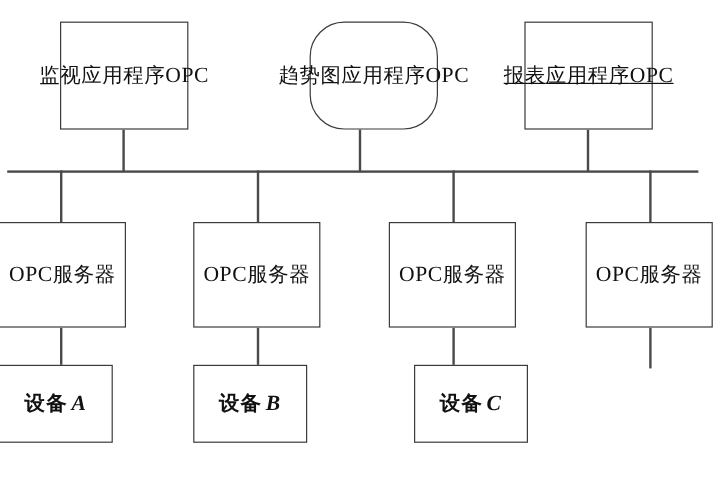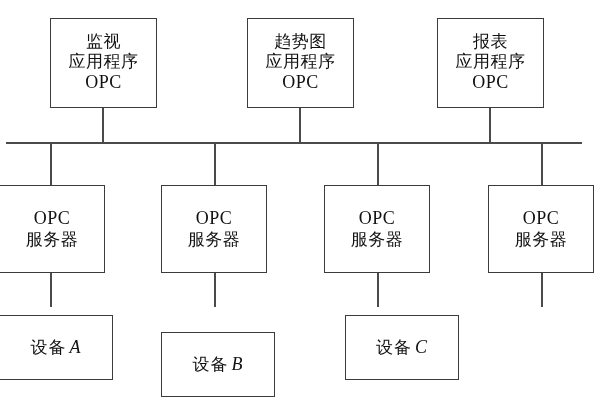--- a/index.html
+++ b/index.html
@@ -15,21 +15,21 @@
     background: #ffffff;
     overflow: hidden;
     font-family: "Liberation Serif", "DejaVu Serif", serif;
   }
   .node-box {
     position: absolute;
     box-sizing: border-box;
     border: 1.6px solid #3b3b3b;
     background: #ffffff;
     display: flex;
-    flex-direction: column;
+    flex-direction: row;
     align-items: center;
     justify-content: center;
     text-align: center;
     color: #111111;
     line-height: 1.18;
     z-index: 3;
   }
   .node-box .line {
     display: block;
     white-space: nowrap;
@@ -53,24 +53,25 @@
     top: 185px;
     font-size: 17px;
     letter-spacing: 0.5px;
   }
   .server-box .line-latin {
     font-size: 18px;
     letter-spacing: 0.5px;
   }
   
   .device-box {
-    width: 114px;
+    width: 95px;
     height: 65px;
-    top: 315px;
+    top: 304px;
     font-size: 17px;
+    font-weight: bold;
   }
   .device-box .line {
     letter-spacing: 1px;
   }
   .device-box .dev-letter {
     font-style: italic;
     font-size: 18px;
     padding-left: 3px;
   }
   
@@ -91,27 +92,27 @@
 <body>
 
 <div id="canvas">
 
   <div class="node-box app-box" style="left:50px;">
     <span class="line">监视</span>
     <span class="line">应用程序</span>
     <span class="line line-latin">OPC</span>
   </div>
 
-  <div class="node-box app-box" style="left:247px;">
+  <div class="node-box app-box" style="left:258px;border-radius:29px;">
     <span class="line">趋势图</span>
     <span class="line">应用程序</span>
     <span class="line line-latin">OPC</span>
   </div>
 
-  <div class="node-box app-box" style="left:437px;">
+  <div class="node-box app-box" style="left:437px;text-decoration:underline;">
     <span class="line">报表</span>
     <span class="line">应用程序</span>
     <span class="line line-latin">OPC</span>
   </div>
 
   <div class="drop" style="left:102px; top:108px; height:35px;"></div>
   <div class="drop" style="left:299px; top:108px; height:35px;"></div>
   <div class="drop" style="left:489px; top:108px; height:35px;"></div>
 
   <div class="bus" style="left:6px; top:142px; width:576px;"></div>
@@ -143,21 +144,21 @@
 
   <div class="drop" style="left:50px; top:273px; height:34px;"></div>
   <div class="drop" style="left:214px; top:273px; height:34px;"></div>
   <div class="drop" style="left:377px; top:273px; height:34px;"></div>
   <div class="drop" style="left:541px; top:273px; height:34px;"></div>
 
   <div class="node-box device-box" style="left:-1px;">
     <span class="line"><span>设备</span><span class="dev-letter">A</span></span>
   </div>
 
-  <div class="node-box device-box" style="left:161px;margin-top:17px;">
+  <div class="node-box device-box" style="left:161px;">
     <span class="line"><span>设备</span><span class="dev-letter">B</span></span>
   </div>
 
   <div class="node-box device-box" style="left:324px;margin-left:21px;">
     <span class="line"><span>设备</span><span class="dev-letter">C</span></span>
   </div>
 
 
 </div>
 

